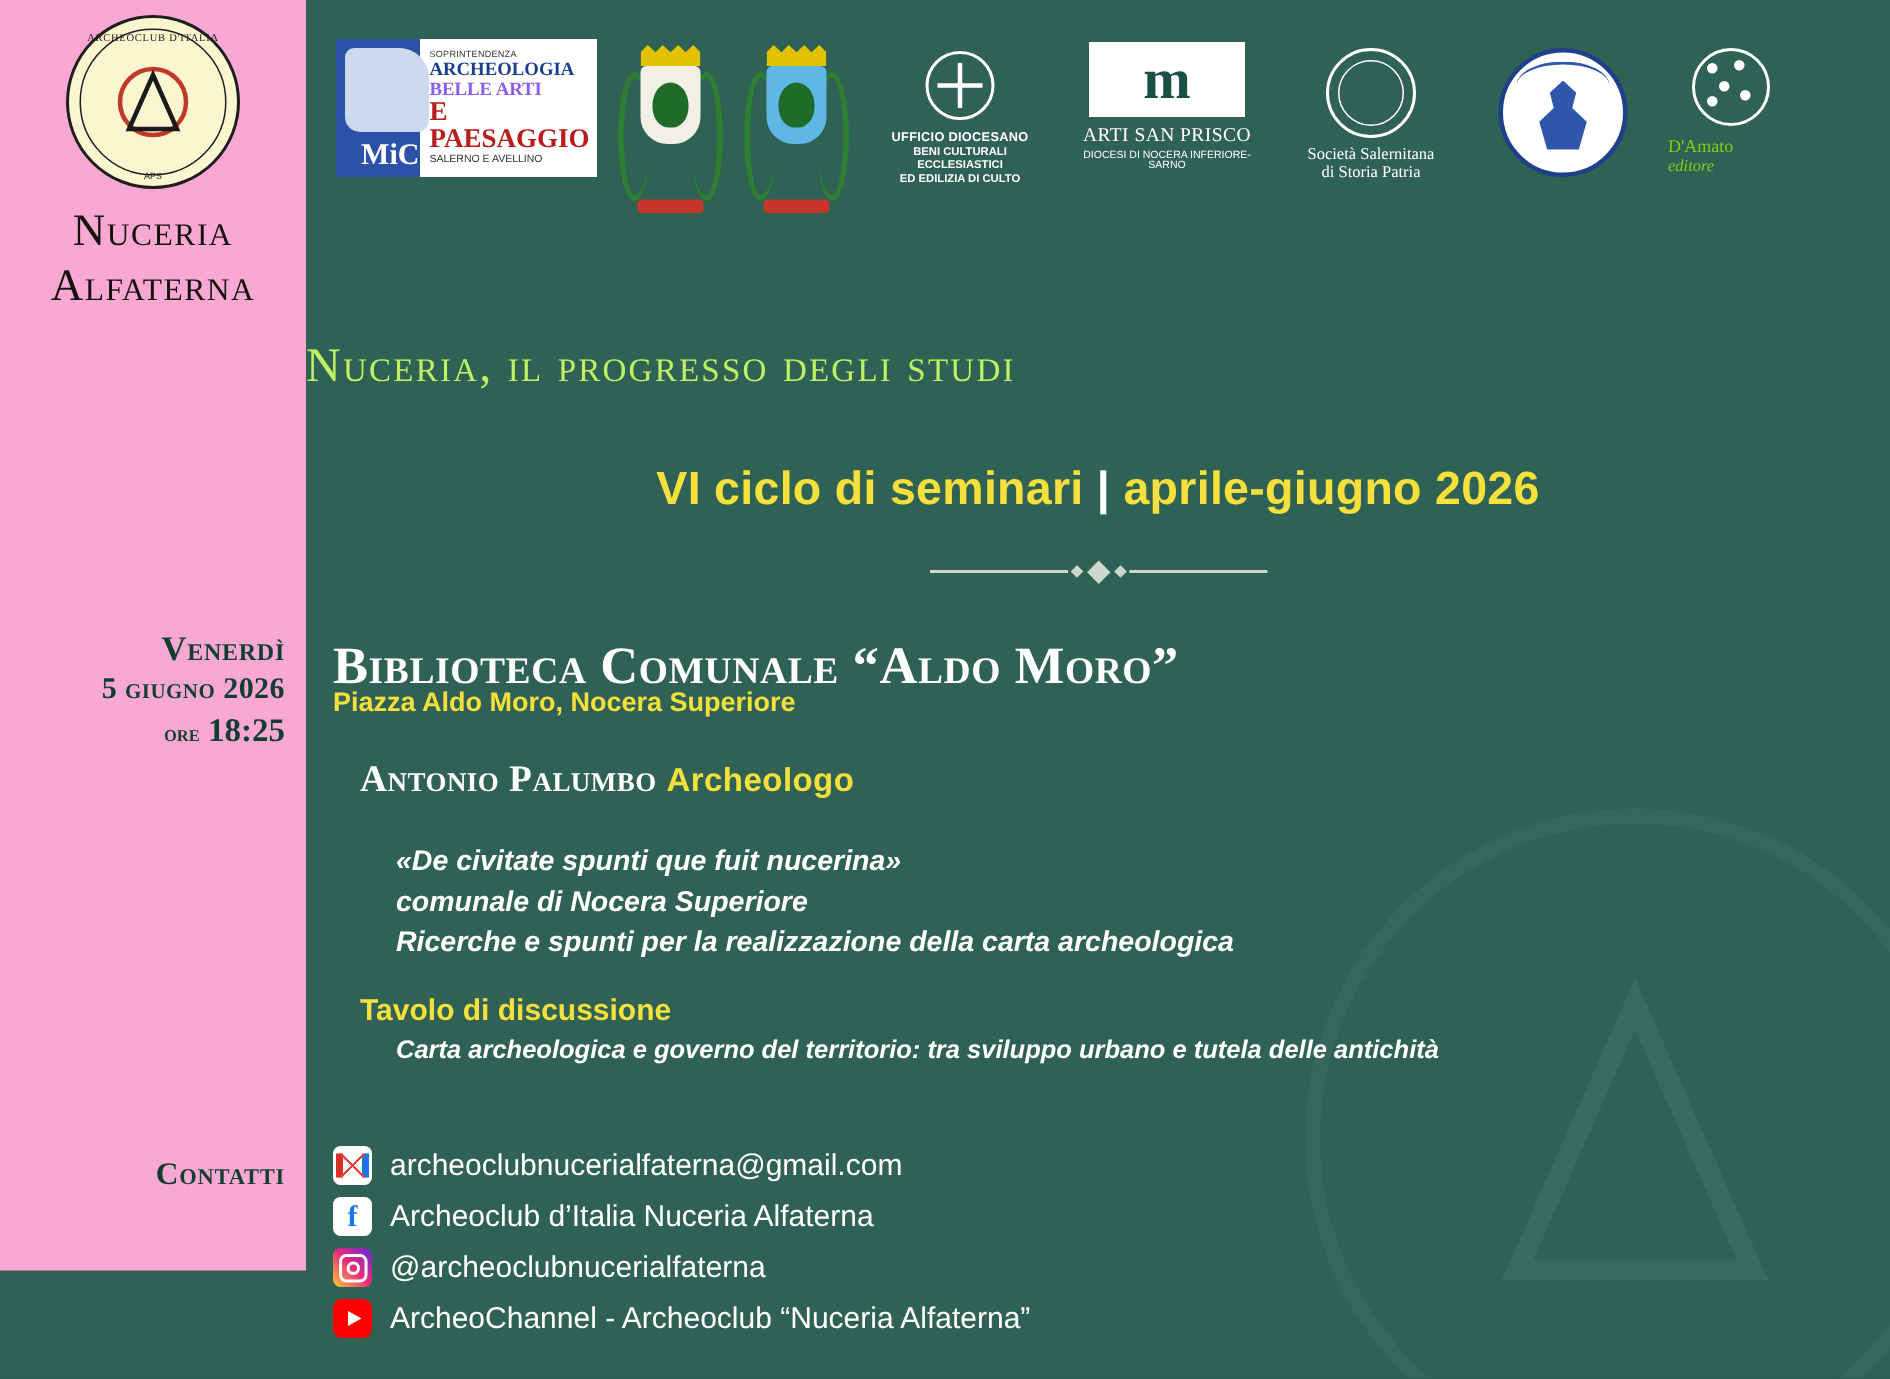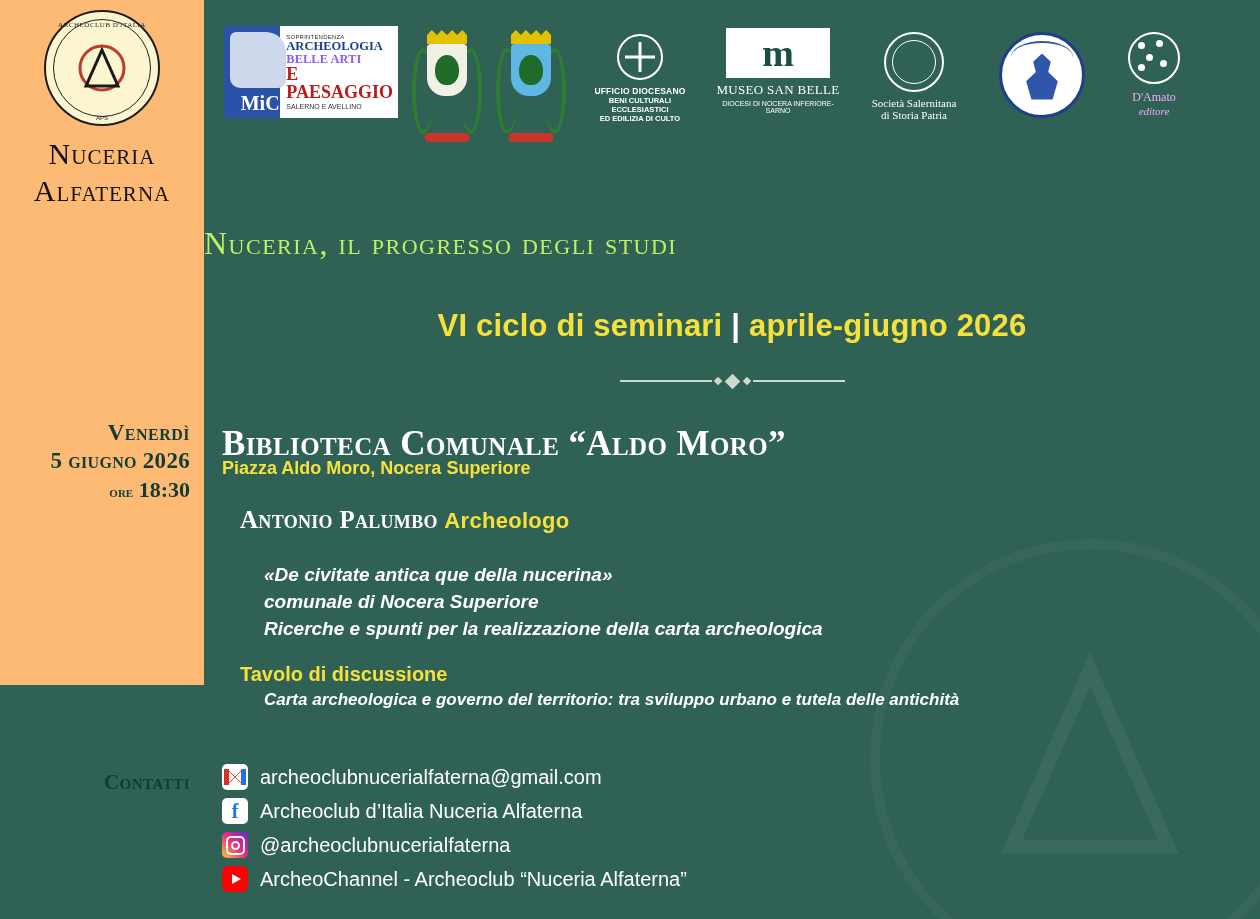--- a/index.html
+++ b/index.html
@@ -10,22 +10,22 @@
     overflow:hidden;
     position:relative;
   }
   .poster {
     position:absolute; inset:0;
     background:#2f6154;
     display:flex;
   }
   
   .left-col {
-    width:204px; height:685px;
-    background:#fdba74;
+    width:204px; height:847px;
+    background:#f9a8d4;
     position:relative;
     flex:0 0 204px;
   }
   .logo-wrap {
     position:absolute; top:10px; left:0; width:204px;
     text-align:center;
   }
   .logo-circle {
     width:112px; height:112px; border-radius:50%;
     border:2px solid #1e1e1e;
@@ -66,21 +66,21 @@
     position:absolute; top:420px; right:14px; width:190px;
     text-align:right;
     color:#123d33;
     font-family:"Liberation Serif", serif;
   }
   .date-day {
     font-size:23px; font-weight:bold; letter-spacing:.5px;
     font-variant:small-caps;
   }
   .date-full {
-    font-size:23px; font-weight:bold; letter-spacing:.3px;
+    font-size:20px; font-weight:bold; letter-spacing:.3px;
     margin-top:2px;
     font-variant:small-caps;
   }
   .date-hour {
     font-size:22px; font-weight:bold; margin-top:3px;
     font-variant:small-caps;
   }
   .date-hour .small { font-size:15px; font-weight:bold; }
   .contatti-label {
     position:absolute; top:770px; right:14px;
@@ -212,21 +212,21 @@
   .salerno .circ .fig {
     position:absolute; left:50%; top:52%; transform:translate(-50%,-50%);
     width:44px; height:46px; background:#2f56ab;
     clip-path:polygon(50% 0,70% 18%,64% 40%,86% 60%,74% 100%,26% 100%,14% 60%,36% 40%,30% 18%);
   }
   .salerno .circ .arcs {
     position:absolute; left:50%; top:6px; transform:translateX(-50%);
     width:62px; height:30px; border-top:2px solid #2f56ab; border-radius:50%;
   }
 
-  .damato { width:84px; text-align:center; color:#f0abfc; }
+  .damato { width:84px; text-align:left; color:#84cc16; }
   .damato .dcirc {
     width:48px; height:48px; border-radius:50%; border:2px solid #fff;
     margin:6px auto 6px; position:relative;
   }
   .damato .dcirc .dot {
     position:absolute; width:7px; height:7px; border-radius:50%; background:#fff;
   }
   .damato .d1 { font-size:12px; font-family:"Liberation Serif", serif; }
   .damato .d2 { font-size:11px; font-style:italic; font-family:"Liberation Serif", serif; }
 
@@ -341,21 +341,21 @@
         <div>Nuceria</div>
         <div>Alfaterna</div>
       </div>
     </div>
 
     <div class="date-block">
       <div class="date-day">Venerdì</div>
       <div class="date-full">5 giugno 2026</div>
       <div class="date-hour">
         <span class="small">ore</span>
-        <span>18:30</span>
+        <span>18:25</span>
       </div>
     </div>
 
     <div class="contatti-label">Contatti</div>
   </div>
 
   <div class="main">
 
     <div class="watermark">
       <svg viewBox="0 0 200 200">
@@ -403,21 +403,21 @@
         <div class="cross-circle"></div>
         <div class="t1">UFFICIO DIOCESANO</div>
         <div class="t2">BENI CULTURALI ECCLESIASTICI</div>
         <div class="t3">ED EDILIZIA DI CULTO</div>
       </div>
 
       <div class="logo-item museo">
         <div class="mbox">
           <span>m</span>
         </div>
-        <div class="m1">MUSEO SAN BELLE</div>
+        <div class="m1">ARTI SAN PRISCO</div>
         <div class="m2">DIOCESI DI NOCERA INFERIORE-SARNO</div>
       </div>
 
       <div class="logo-item societa">
         <div class="seal">
             <div class="inner"></div>
           </div>
         <div class="s1">Società Salernitana</div>
         <div class="s2">di Storia Patria</div>
       </div>
@@ -460,21 +460,21 @@
 
     <div class="venue">Biblioteca Comunale “Aldo Moro”</div>
     <div class="venue-sub">Piazza Aldo Moro, Nocera Superiore</div>
 
     <div class="speaker">
       <span>Antonio Palumbo</span>
       <span class="role">Archeologo</span>
     </div>
 
     <div class="talk">
-      <div>«De civitate antica que della nucerina»</div>
+      <div>«De civitate spunti que fuit nucerina»</div>
       <div>comunale di Nocera Superiore</div>
       <div>Ricerche e spunti per la realizzazione della carta archeologica</div>
     </div>
 
     <div class="tavolo-label">Tavolo di discussione</div>
     <div class="tavolo-text">Carta archeologica e governo del territorio: tra sviluppo urbano e tutela delle antichità</div>
 
     <div class="contacts">
       <div class="c-row">
         <span class="c-ico ico-gmail"></span>

